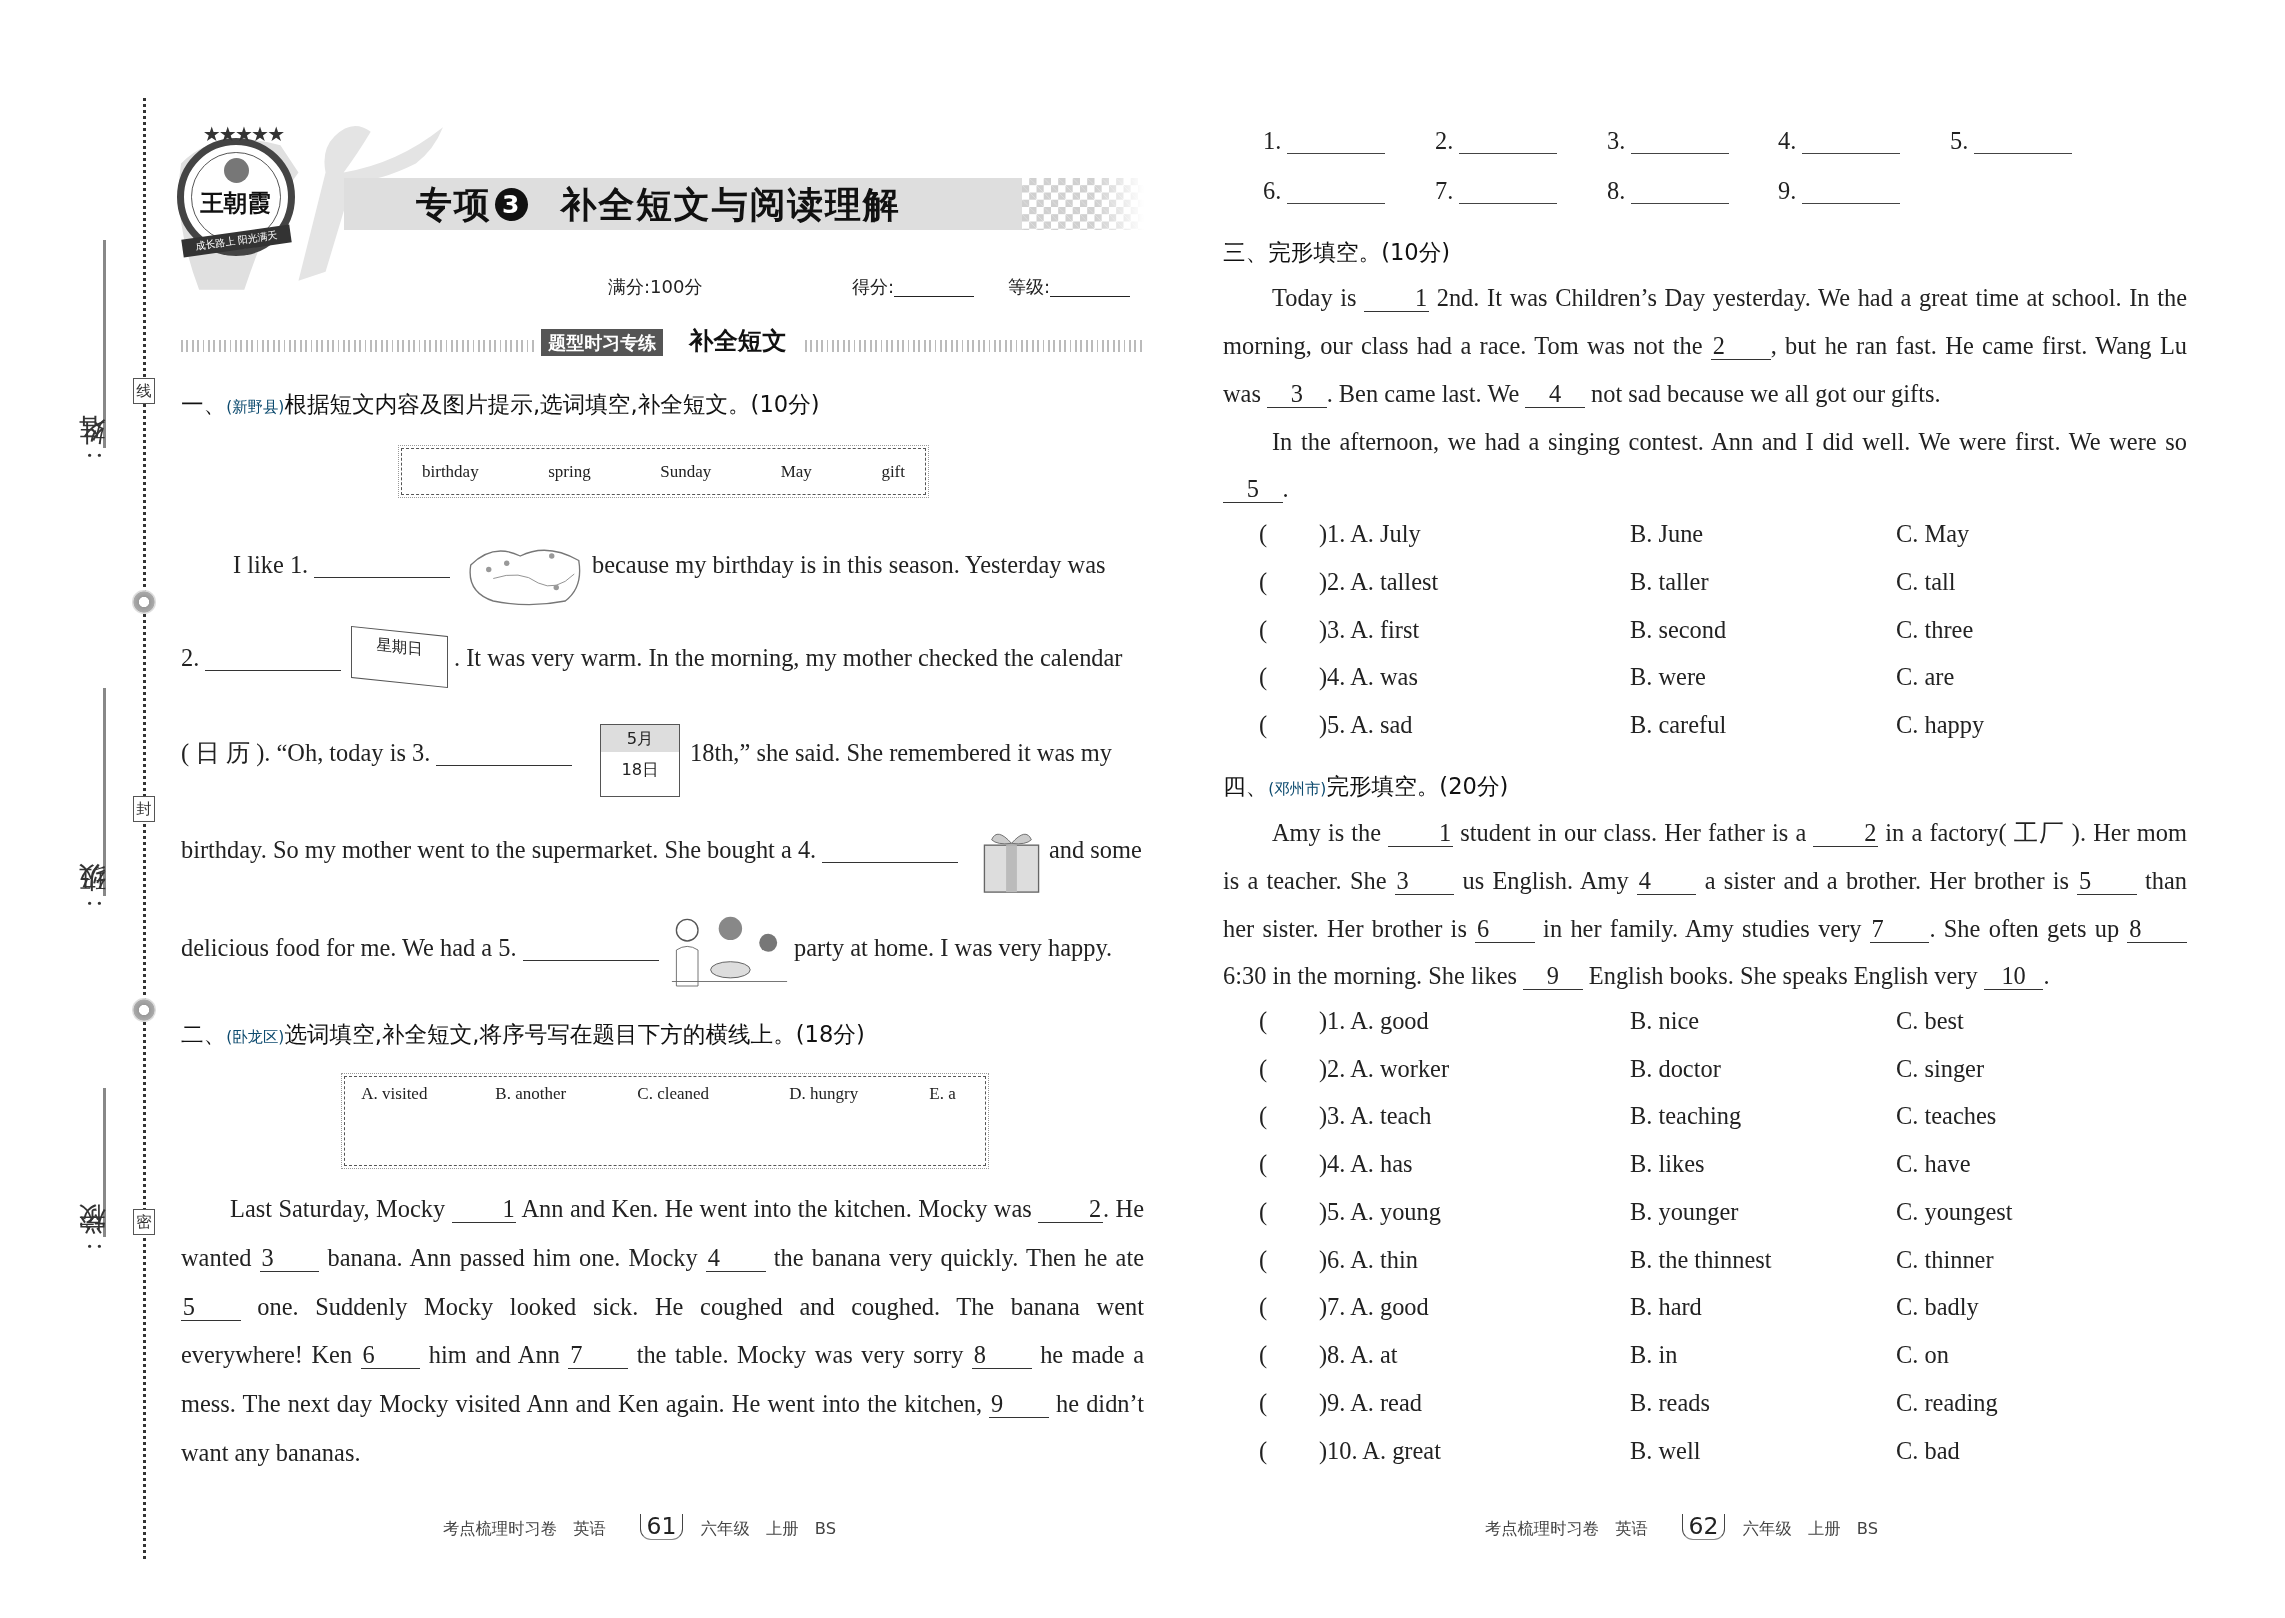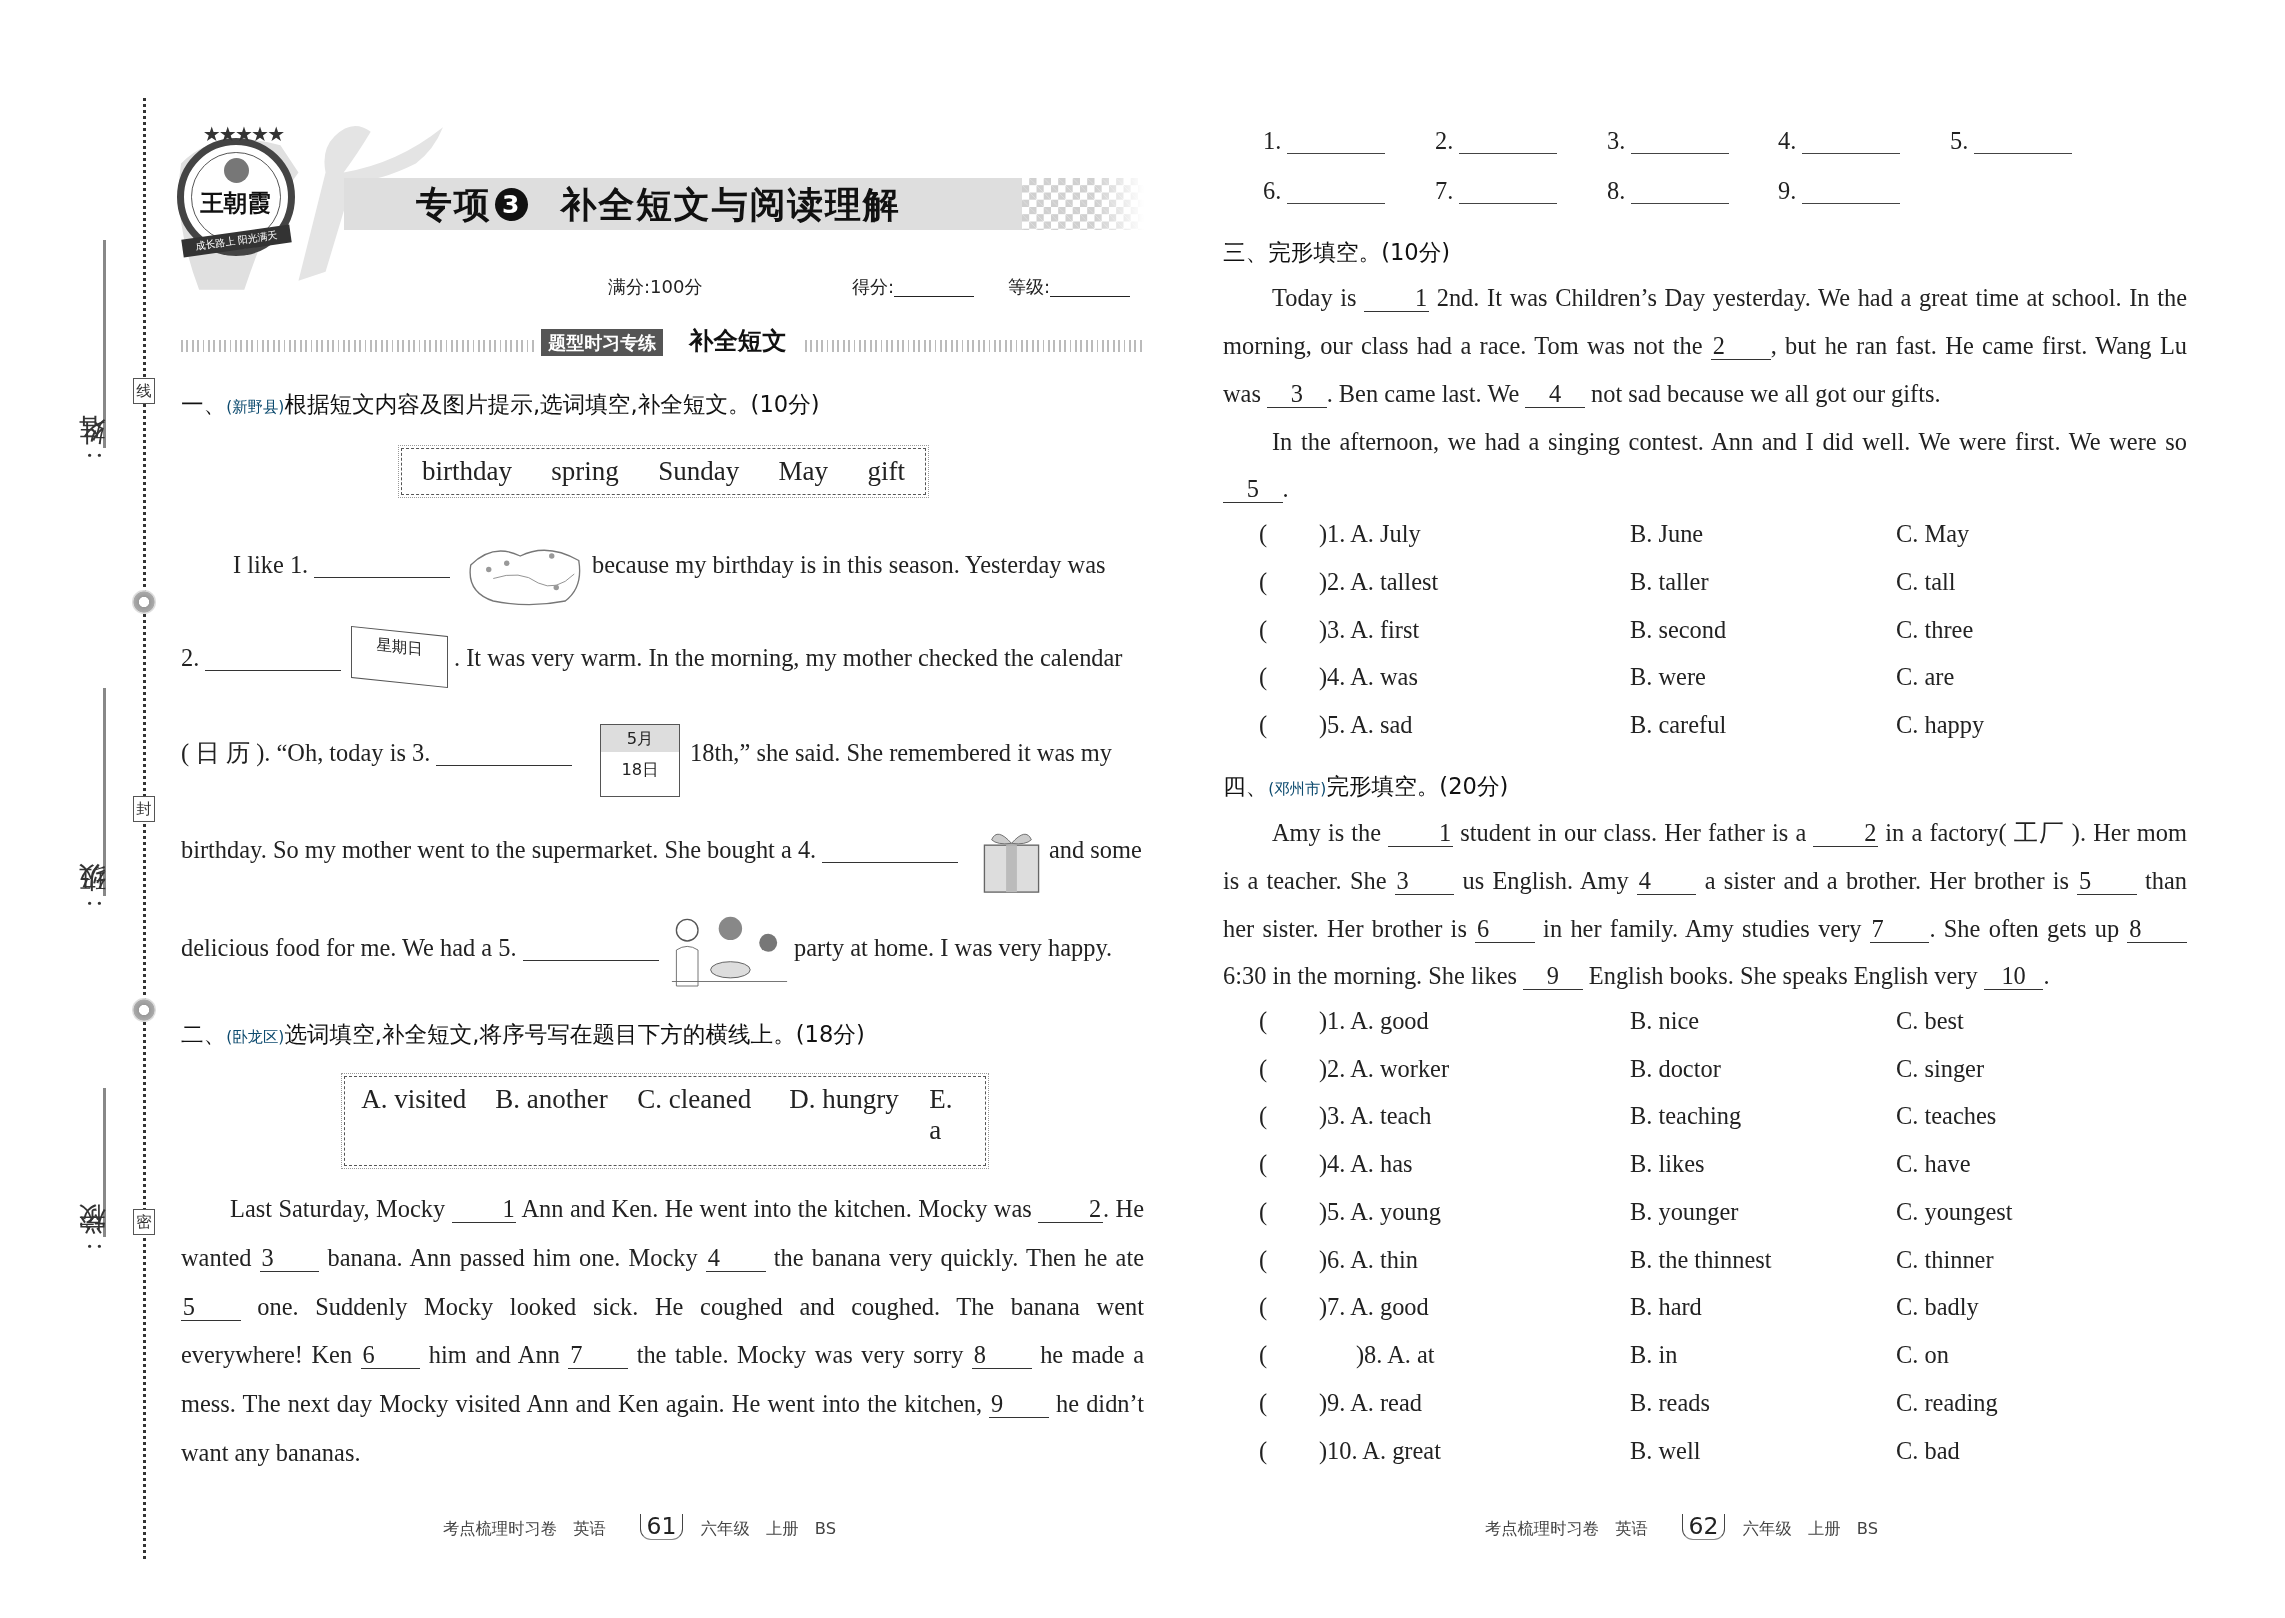--- a/index.html
+++ b/index.html
@@ -50,21 +50,21 @@
            background:repeating-linear-gradient(90deg,#bbb 0 1.8px,transparent 1.8px 5.4px); }
   .badge { position:absolute; left:541px; top:1.8px; padding:0 7.2px; height:27px; background:#555; color:#fff;
            font-size:18px; line-height:27px; font-weight:bold; font-family:"DejaVu Sans",sans-serif; }
   .section-title { position:absolute; left:688px; top:-1.8px; font-size:24.4px; font-weight:bold; color:#111;
                    font-family:"DejaVu Sans",sans-serif; }
 
   .qhead { position:absolute; font-size:22.6px; color:#111; font-family:"DejaVu Sans",sans-serif; }
   .qhead .src { font-size:15.4px; color:#0c4a6e; }
 
   .wordbox { position:absolute; border:1.8px dashed #555; outline:1.8px dotted #999; outline-offset:2.7px;
-             font-size:27px; display:flex; align-items:center; box-sizing:border-box; }
+             font-size:17px; display:flex; align-items:center; box-sizing:border-box; }
   .wordbox span { display:inline-block; }
 
   .line { position:absolute; font-size:24.4px; white-space:nowrap; line-height:36px; }
   .justify { text-align:justify; text-align-last:justify; }
   .ub { display:inline-block; min-width:56px; border-bottom:1.4px solid #333; text-align:center; line-height:27px; padding:0 1.8px; }
   .lb { display:inline-block; width:136px; border-bottom:1.4px solid #333; height:25px; vertical-align:-5.4px; }
 
   .pic { position:absolute; }
   .cal { position:absolute; border:1.8px solid #555; background:#fff; }
 
@@ -320,21 +320,21 @@
       <span style="left: 637px;">C. thinner</span>
     </div>
     <div class="opt-row" style="left: 1259px; top: 1293px; width: 905px; height: 36px;">
       <span style="left: 0px;">(</span>
       <span style="left: 60px;">)7. A. good</span>
       <span style="left: 371px;">B. hard</span>
       <span style="left: 637px;">C. badly</span>
     </div>
     <div class="opt-row" style="left: 1259px; top: 1341px; width: 905px; height: 36px;">
       <span style="left: 0px;">(</span>
-      <span style="left: 60px; margin-left: 37px;">)8. A. at</span>
+      <span style="left: 60px;">)8. A. at</span>
       <span style="left: 371px;">B. in</span>
       <span style="left: 637px;">C. on</span>
     </div>
     <div class="opt-row" style="left: 1259px; top: 1389px; width: 905px; height: 36px;">
       <span style="left: 0px;">(</span>
       <span style="left: 60px;">)9. A. read</span>
       <span style="left: 371px;">B. reads</span>
       <span style="left: 637px;">C. reading</span>
     </div>
     <div class="opt-row" style="left: 1259px; top: 1437px; width: 905px; height: 36px;">

